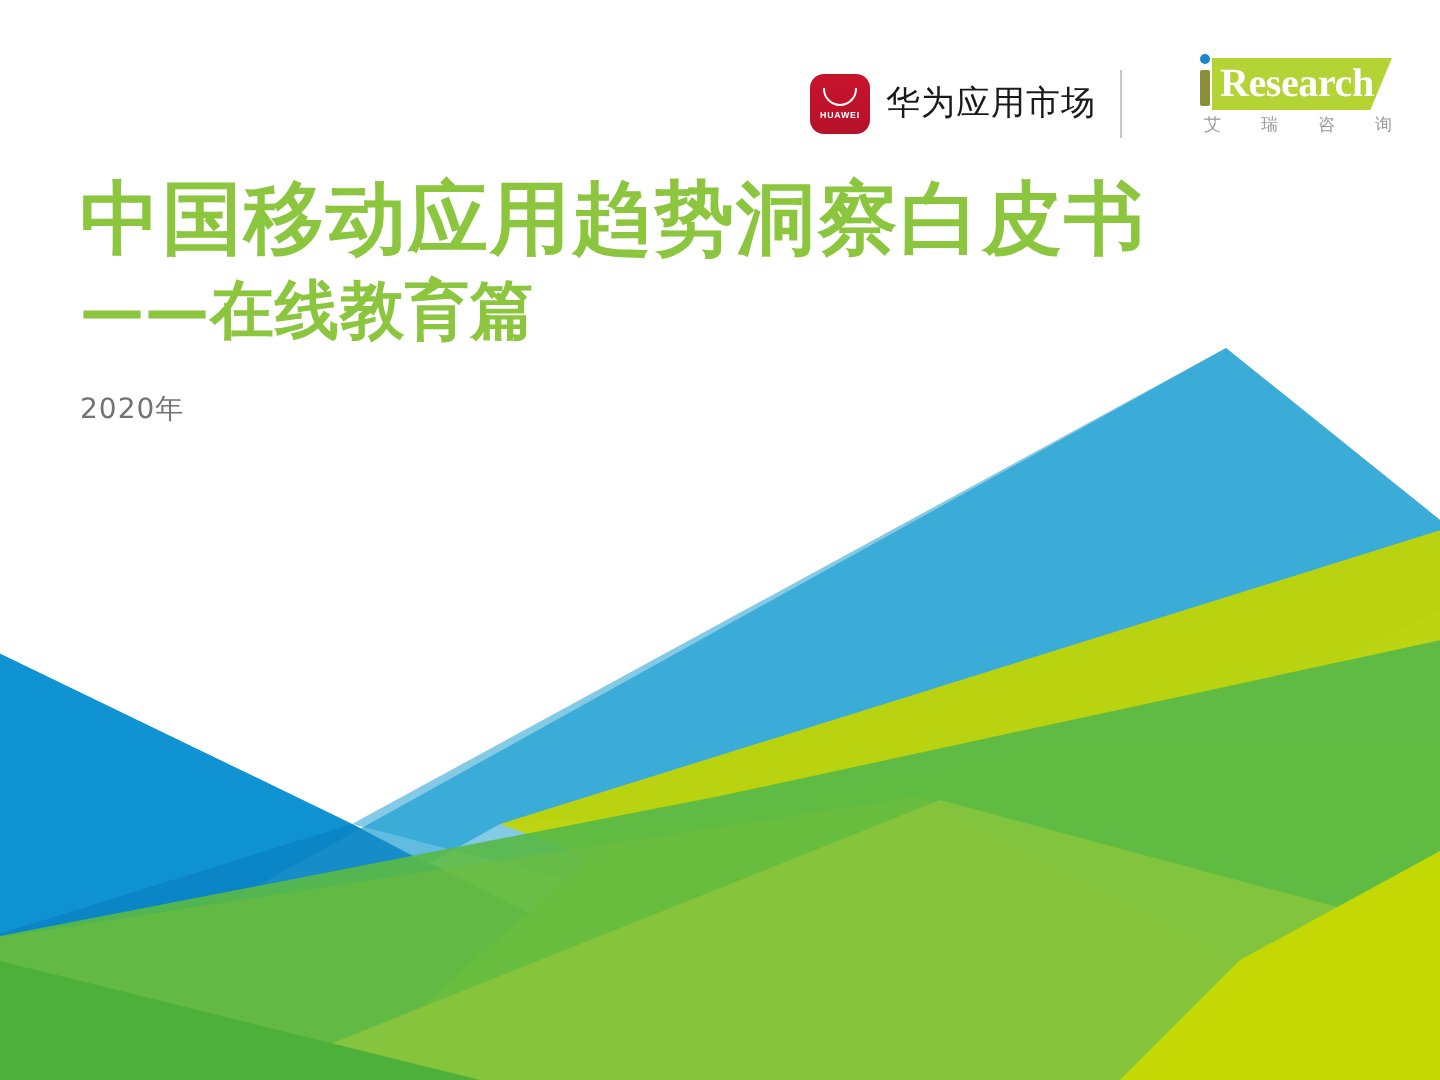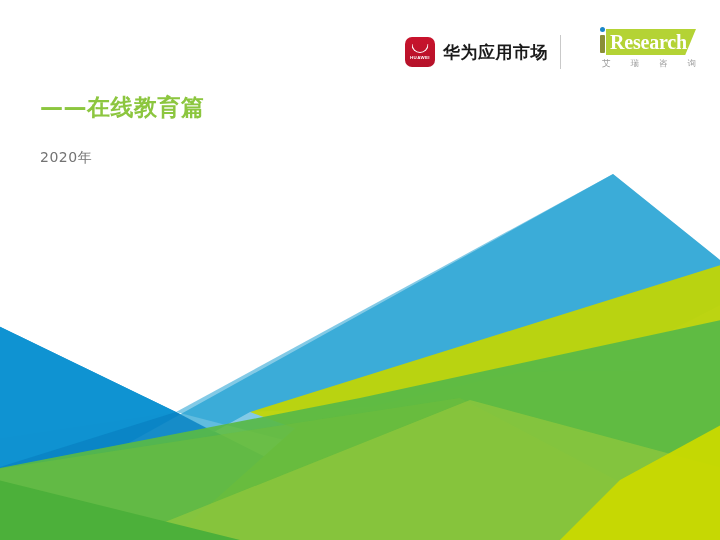--- a/index.html
+++ b/index.html
@@ -70,21 +70,21 @@
     text-align: center;
     color: #ffffff;
     font-size: 4.4px;
     letter-spacing: 0.4px;
     font-family: "Liberation Sans", sans-serif;
     font-weight: bold;
     line-height: 1;
   }
   .hw-text {
     font-size: 17px;
-    font-weight: bold;
+    font-weight: normal;
     color: #1a1a1a;
     letter-spacing: 0.5px;
     line-height: 1;
     white-space: nowrap;
     font-family: "DejaVu Sans", "Liberation Sans", sans-serif;
   }
   .logo-divider {
     width: 1px;
     height: 34px;
     background: #c9c9c9;
@@ -165,21 +165,21 @@
     font-size: 40px;
     line-height: 48px;
     font-weight: bold;
     color: #8cc63f;
     letter-spacing: 1px;
     white-space: nowrap;
     font-family: "DejaVu Sans", "Liberation Sans", sans-serif;
     margin: 0;
   }
   .title-sub {
-    font-size: 23px;
+    font-size: 32px;
     line-height: 42px;
     font-weight: bold;
     color: #8cc63f;
     letter-spacing: 0.5px;
     white-space: nowrap;
     font-family: "DejaVu Sans", "Liberation Sans", sans-serif;
     margin: 0;
   }
   .title-year {
     margin-top: 18px;
@@ -255,17 +255,18 @@
         <span>艾</span>
         <span>瑞</span>
         <span>咨</span>
         <span>询</span>
       </div>
     </div>
 
   </div>
 
   <div class="title-block">
+    <div class="title-main">中国移动应用趋势洞察白皮书</div>
     <div class="title-sub">——在线教育篇</div>
     <div class="title-year">2020年</div>
   </div>
 
 </div>
 
 </body></html>

